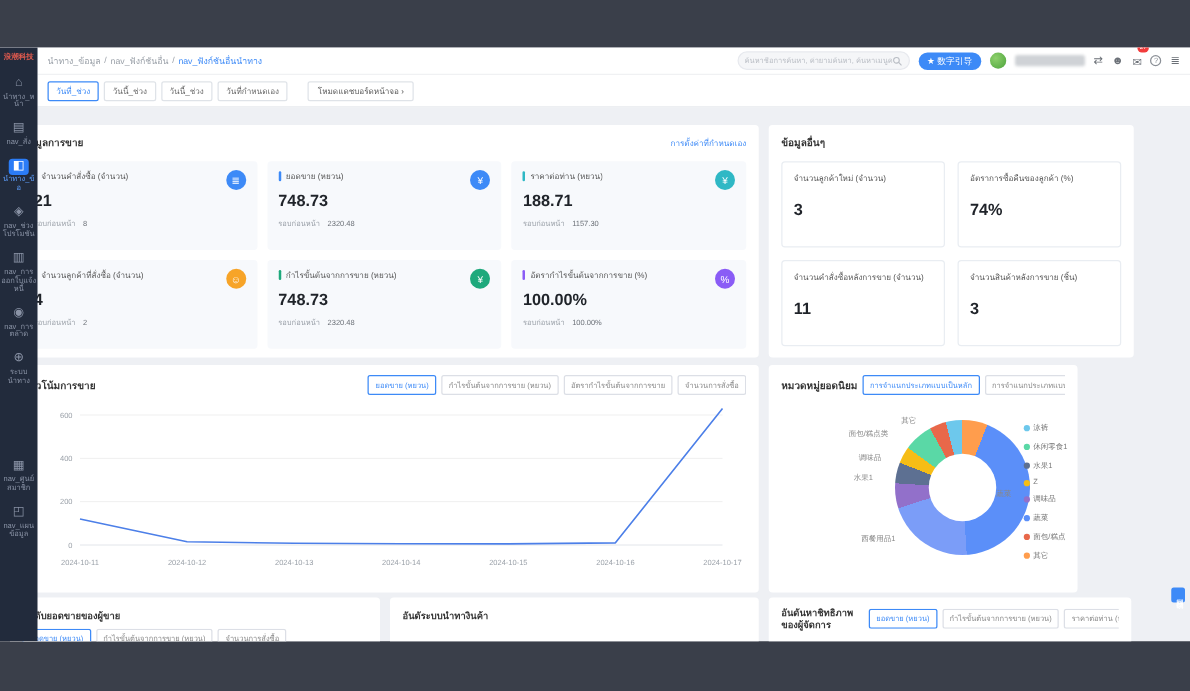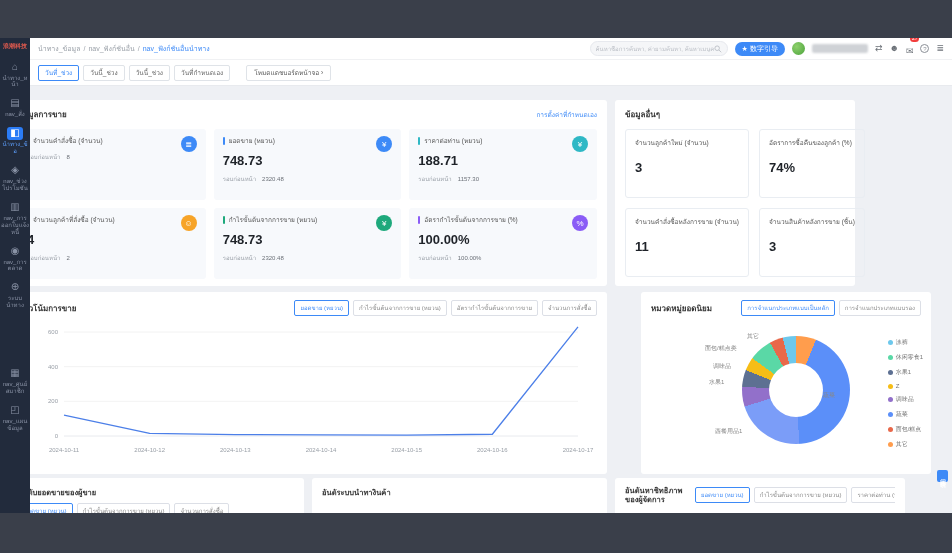--- a/index.html
+++ b/index.html
@@ -51,34 +51,34 @@
   #sales-grid { display:grid; grid-template-columns:repeat(3,1fr); grid-template-rows:1fr 1fr; gap:8px; margin-top:8px; height:150px; }
   .stat { background:#f7f9fc; border-radius:3px; padding:7px 9px; position:relative; }
   .stat-top { display:flex; align-items:center; }
   .accent { width:2px; height:8px; margin-right:4px; border-radius:1px; }
   .stat-label { font-size:6.5px; color:#555; white-space:nowrap; overflow:hidden; }
   .stat-icon { position:absolute; top:7px; right:9px; width:16px; height:16px; border-radius:50%; color:#fff; font-size:8px; display:flex; align-items:center; justify-content:center; }
   .stat-value { font-size:13px; font-weight:bold; color:#1f2329; margin-top:7px; }
   .stat-prev { font-size:6px; color:#9aa0a8; margin-top:6px; }
   .stat-prev b { color:#6b7077; font-weight:normal; margin-left:6px; }
 
-  #other-card { left:615px; top:62px; width:240px; height:186px; }
+  #other-card { left:615px; top:62px; width:292px; height:186px; }
   #other-grid { display:grid; grid-template-columns:1fr 1fr; grid-template-rows:1fr 1fr; gap:10px; margin-top:8px; height:148px; }
   .otile { border:1px solid #e9edf2; border-radius:3px; padding:8px 9px; }
   .otile-label { font-size:6.5px; color:#555; white-space:nowrap; overflow:hidden; }
   .otile-value { font-size:13px; font-weight:bold; color:#1f2329; margin-top:12px; }
 
   .pill { font-size:6px; padding:2px 5px; border:1px solid #dcdfe6; color:#888; background:#fff; border-radius:2px; margin-left:4px; cursor:pointer; white-space:nowrap; }
   .pill.active { color:#3d8af7; border-color:#3d8af7; }
   .pill-row { display:flex; flex-wrap:nowrap; overflow:hidden; }
 
   #trend-card { left:8px; top:254px; width:599px; height:182px; }
   #trend-svg { display:block; margin-top:4px; }
 
-  #cat-card { left:615px; top:254px; width:290px; height:182px; overflow:hidden;margin-left:26px; }
+  #cat-card { left:615px; top:254px; width:247px; height:182px; overflow:hidden; }
   .donut { position:absolute; left:101px; top:44px; width:108px; height:108px; border-radius:50%; }
   .donut::after { content:""; position:absolute; inset:27px; background:#fff; border-radius:50%; }
   .co { position:absolute; font-size:6px; color:#888; white-space:nowrap; z-index:2; }
   .co0 { left:106px; top:40px; }
   .co1 { left:64px; top:53px; width:42px; white-space:normal; line-height:1.2; }
   .co2 { left:72px; top:70px; }
   .co3 { left:68px; top:86px; }
   .co4 { left:74px; top:135px; }
   .co5 { left:182px; top:99px; }
   #donut-legend { position:absolute; right:8px; top:46px; display:flex; flex-direction:column; gap:6px; }
@@ -192,20 +192,21 @@
       <span class="card-title">ข้อมูลการขาย</span>
       <span class="link">การตั้งค่าที่กำหนดเอง</span>
     </div>
     <div id="sales-grid">
       <div class="stat">
         <div class="stat-top">
             <span class="accent" style="background: rgb(61, 138, 247);"></span>
             <span class="stat-label">จำนวนคำสั่งซื้อ (จำนวน)</span>
           </div>
         <div class="stat-icon" style="background: rgb(61, 138, 247);">≣</div>
+        <div class="stat-value">21</div>
         <div class="stat-prev"><span>รอบก่อนหน้า</span><b>8</b></div>
       </div>
       <div class="stat">
         <div class="stat-top">
             <span class="accent" style="background: rgb(61, 138, 247);"></span>
             <span class="stat-label">ยอดขาย (หยวน)</span>
           </div>
         <div class="stat-icon" style="background: rgb(61, 138, 247);">¥</div>
         <div class="stat-value">748.73</div>
         <div class="stat-prev"><span>รอบก่อนหน้า</span><b>2320.48</b></div>

